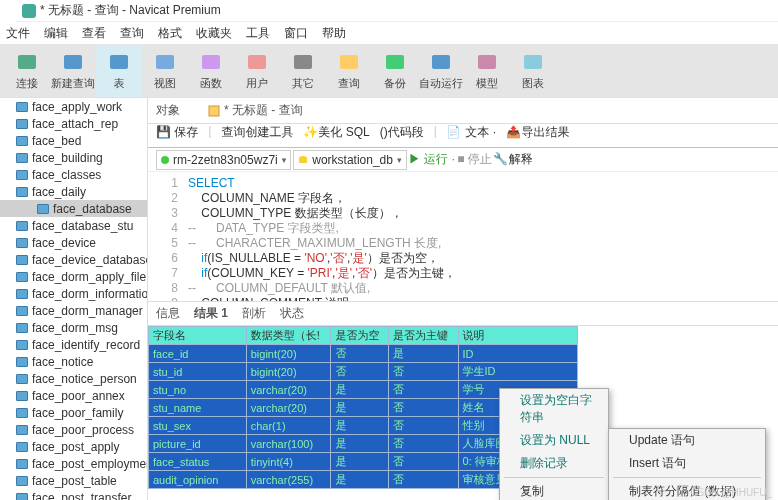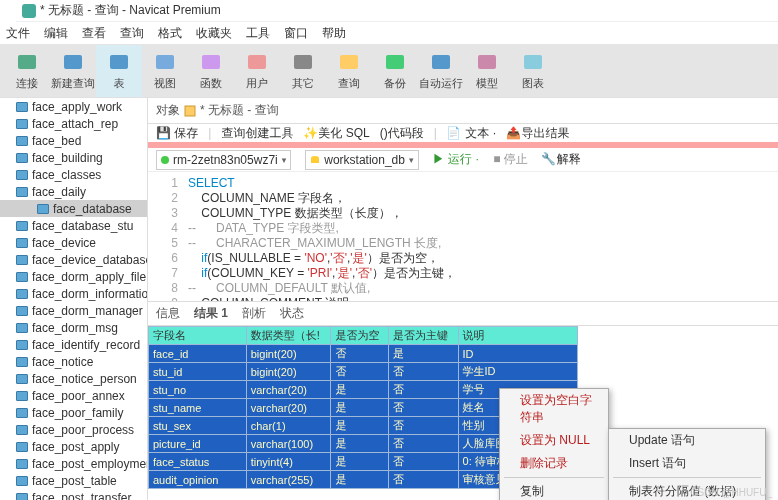--- a/index.html
+++ b/index.html
@@ -12,52 +12,52 @@
 .tool { display:flex; flex-direction:column; align-items:center; justify-content:center; width:46px; height:52px; gap:2px; }
 .tool.active { background:#d8ecf4; }
 .tool .ico { width:24px; height:24px; display:flex; align-items:center; justify-content:center; }
 .tool .lbl { font-size:11px; color:#444; }
 .main { display:flex; height:402px; }
 .sidebar { width:148px; border-right:1px solid #ddd; overflow:hidden; background:#fff; }
 .sidebar .item { display:flex; align-items:center; height:17px; padding-left:16px; gap:4px; white-space:nowrap; overflow:hidden; }
 .sidebar .item.sel { background:#d0d0d0;padding-left:37px; }
 .sidebar .tico { width:12px; height:10px; background:#5da7d4; border:1px solid #3a7aa8; border-radius:1px; flex-shrink:0; }
 .content { flex:1; display:flex; flex-direction:column; overflow:hidden; }
-.tabrow { height:26px; display:flex; align-items:center; border-bottom:1px solid #ddd; padding-left:8px; gap:4px; }
+.tabrow { height:26px; display:flex; align-items:center; border-bottom:1px solid #ddd; padding-left:8px; gap:28px; }
 .tabrow .t { display:flex; align-items:center; gap:4px; color:#555; }
-.qtb { height:24px; display:flex; align-items:center; gap:10px; padding:0 8px; border-bottom:6px solid #fca5a5; }
+.qtb { height:24px; display:flex; align-items:flex-start; gap:10px; padding:0 8px; border-bottom:1px solid #fca5a5; }
 .qtb .sep { color:#ccc; }
-.conn { height:24px; display:flex; align-items:center; gap:14px; padding:0 8px; border-bottom:1px solid #eee;text-align:center; }
+.conn { height:24px; display:flex; align-items:center; gap:2px; padding:0 8px; border-bottom:1px solid #eee;text-align:center; }
 .conn .cbox { display:flex; align-items:center; gap:4px; border:1px solid #ccc; padding:1px 4px; height:20px; }
 .conn .gdot { width:8px; height:8px; background:#4c4; border-radius:50%; }
 .conn .dd { color:#666; font-size:9px; }
 .run { color:#393; }
 .stop { color:#999; }
 .sql { padding:4px 8px; font-family:Consolas,monospace; font-size:12px; line-height:15px; white-space:pre; overflow:hidden; height:130px; border-bottom:1px solid #ddd; }
 .sql .ln { color:#aaa; display:inline-block; width:22px; text-align:right; margin-right:10px; }
 .sql .kw { color:#08c; }
 .sql .str { color:#c33;text-align:center; }
 .sql .cm { color:#999; }
 .rtabs { height:24px; display:flex; align-items:center; gap:14px; padding:0 8px; border-bottom:1px solid #ddd; }
 .rtabs span { color:#555; }
 .grid { position:relative; }
 .grid table { border-collapse:collapse; width:430px; }
 .grid th,.grid td { border:1px solid #a0b8d8; padding:1px 4px; height:17px; font-size:11px; text-align:left; overflow:hidden; white-space:nowrap; }
 .grid th { background:#5eead4; color:#333; font-weight:normal; }
-.grid tbody tr { background:#2060c0; color:#fef9c3; }
+.grid tbody tr { background:#2060c0; color:#86efac; }
 .grid th:nth-child(1),.grid td:nth-child(1){width:90px}
 .grid th:nth-child(2),.grid td:nth-child(2){width:76px}
 .grid th:nth-child(3),.grid td:nth-child(3){width:26px}
 .grid th:nth-child(4),.grid td:nth-child(4){width:60px}
 .grid th:nth-child(5),.grid td:nth-child(5){width:110px}
 .ctx { position:absolute; background:#f4f4f4; border:1px solid #aaa; box-shadow:2px 2px 6px rgba(0,0,0,.3); }
 .ctx1 { left:499px; top:388px; width:110px; }
 .ctx2 { left:608px; top:428px; width:158px; }
 .ctx .mi { padding:3px 10px 3px 20px; display:flex; justify-content:space-between; align-items:center; }
-.ctx .mi.dis { color:#b91c1c; }
+.ctx .mi.dis { color:#0f766e; }
 .ctx hr { border:none; border-top:1px solid #ccc; margin:2px 4px; }
 .wm { position:absolute; right:6px; bottom:2px; font-size:10px; color:#ccc; }
 svg { display:block; }
 </style>
 </head>
 <body>
 
 <div class="titlebar">
   <span class="dot"></span>
   <span>* 无标题 - 查询 - Navicat Premium</span>

